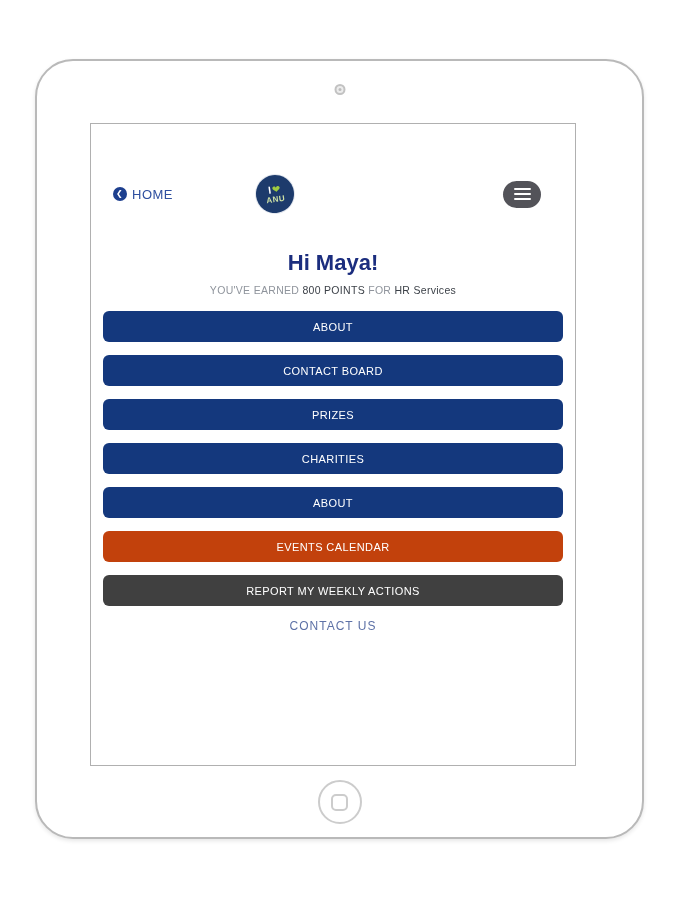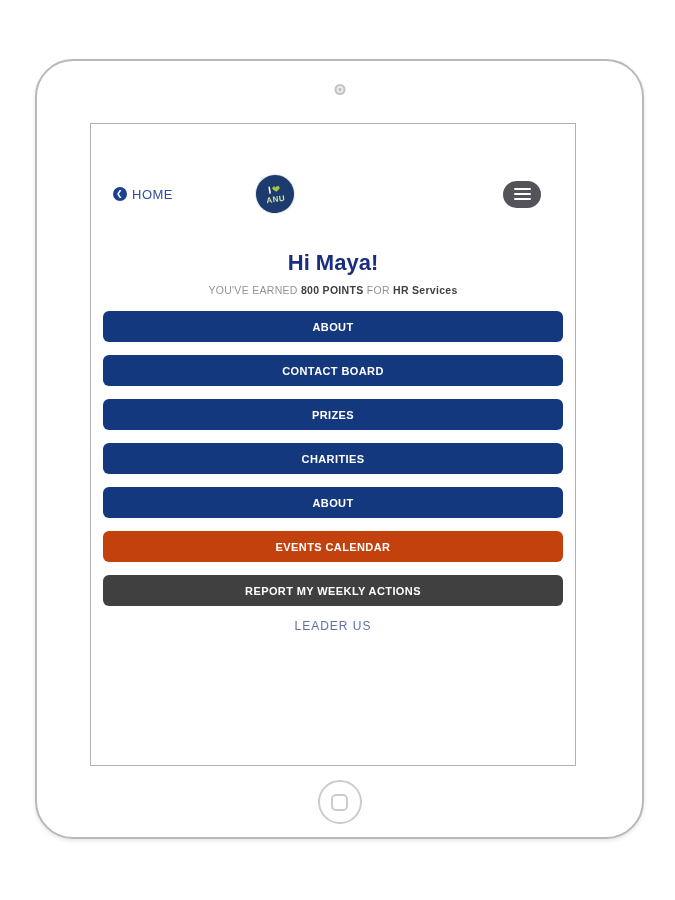--- a/index.html
+++ b/index.html
@@ -88,31 +88,31 @@
   .greeting-title {
     margin-top: 41px;
     text-align: center;
     color: #1b2d7e; font-size: 22px; font-weight: 700;
   }
   .greeting-sub {
     margin-top: 8px;
     text-align: center;
     color: #8f949c; font-size: 10.5px; letter-spacing: 0.3px;
   }
-  .greeting-sub b { color: #3c4148; font-weight: 700; }
+  .greeting-sub b { color: #3c4148; font-weight: 400; }
 
   
   .menu-list { margin-top: 15px; padding: 0 12px; }
   .nav-btn {
     display: flex; align-items: center; justify-content: center;
     width: 100%; height: 31px; margin-bottom: 13px;
     background: #14387d; color: #ffffff;
     border: none; border-radius: 6px; cursor: pointer;
     font-family: "Liberation Sans", sans-serif;
-    font-size: 11px; font-weight: 700; letter-spacing: 0.4px;
+    font-size: 11px; font-weight: 400; letter-spacing: 0.4px;
   }
   .nav-btn.bright { background: #c2410c; }
   .nav-btn.dark { background: #404040; }
 
   
   .contact-link {
     display: block; margin-top: 8px;
     text-align: center;
     color: #5d71a6; font-size: 12px; letter-spacing: 1px;
     cursor: pointer; text-decoration: none;
@@ -165,21 +165,21 @@
       <div class="menu-list">
         <button class="nav-btn">ABOUT</button>
         <button class="nav-btn">CONTACT BOARD</button>
         <button class="nav-btn">PRIZES</button>
         <button class="nav-btn">CHARITIES</button>
         <button class="nav-btn">ABOUT</button>
         <button class="nav-btn bright">EVENTS CALENDAR</button>
         <button class="nav-btn dark">REPORT MY WEEKLY ACTIONS</button>
       </div>
 
-      <a class="contact-link">LEADER US</a>
+      <a class="contact-link">CONTACT US</a>
 
     </div>
 
     <div class="home-btn">
       <div class="sq"></div>
     </div>
 
   </div>
 </div>
 

